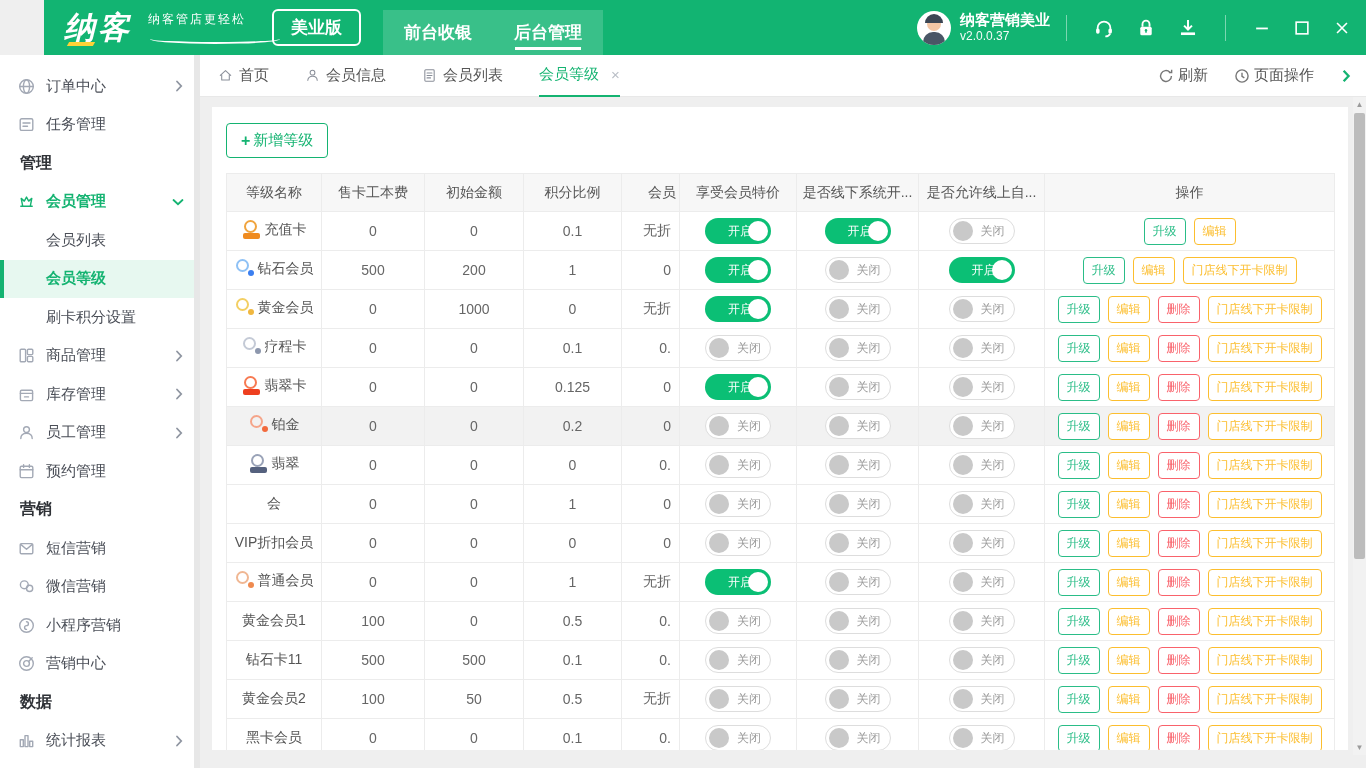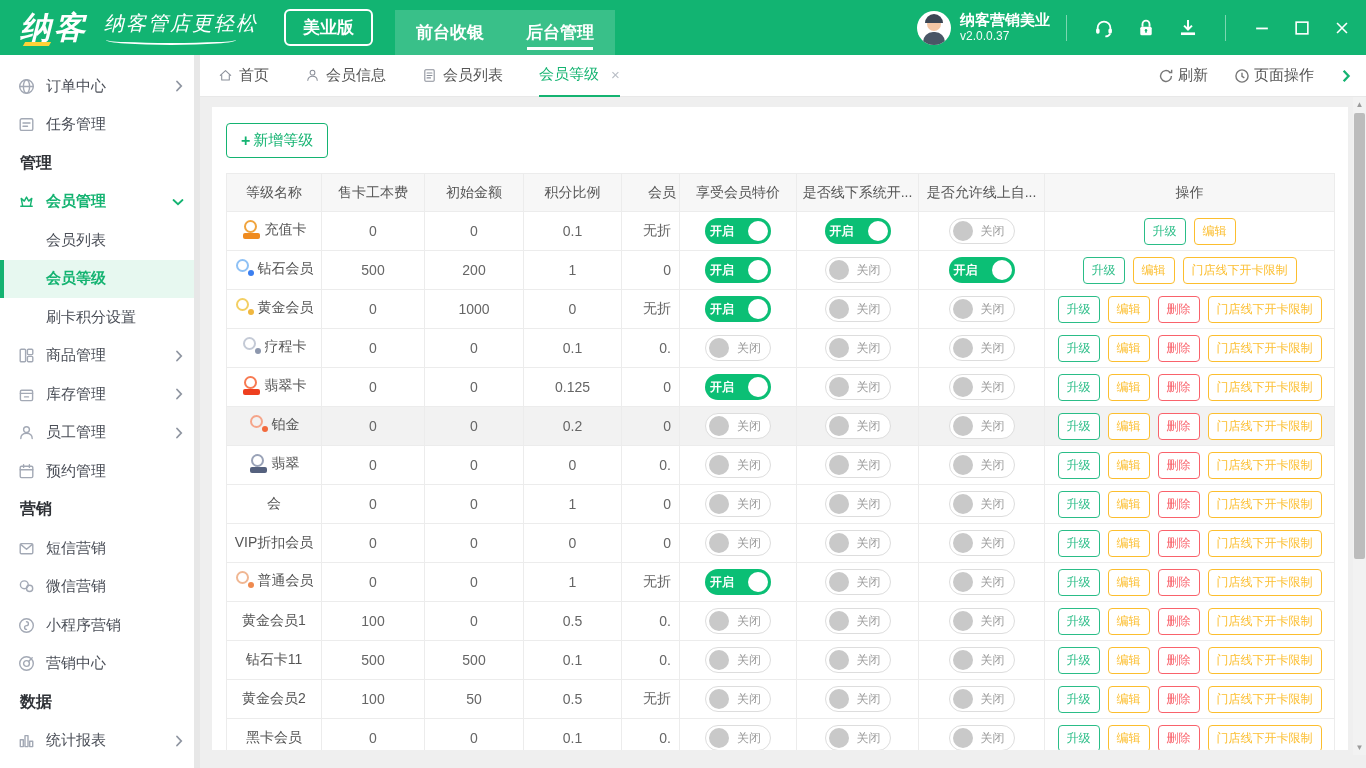--- a/index.html
+++ b/index.html
@@ -1,24 +1,24 @@
 <!DOCTYPE html>
 <html><head>
 <meta charset="utf-8">
 <style>
   * { margin:0; padding:0; box-sizing:border-box; }
   html,body { width:1366px; height:768px; overflow:hidden; }
   body { font-family:"Liberation Sans","DejaVu Sans",sans-serif; background:#efefef; color:#555; }
   .app { width:1366px; height:768px; display:flex; flex-direction:column; }
 
   
-  .tophdr { height:55px; background:#12b472; display:flex; align-items:center; flex-shrink:0; color:#fff; }
+  .tophdr { height:55px; background:#12b472; display:flex; align-items:center; flex-shrink:0; color:#fff;margin-left:44px; }
   .logo { font-size:31px; font-weight:900; letter-spacing:3px; padding-left:20px; position:relative; font-style:italic; }
   .logo::after { content:""; position:absolute; left:24px; bottom:3px; width:26px; height:4px; background:#ffd237; transform:skewX(-30deg); }
-  .slogan { margin-left:16px; font-size:20px; font-style:italic; position:relative; padding-bottom:8px; letter-spacing:2px; }
+  .slogan { margin-left:16px; font-size:12px; position:relative; padding-bottom:16px; letter-spacing:2px; }
   .slogan::after { content:""; position:absolute; left:2px; bottom:0; width:130px; height:8px; border-bottom:2px solid #fff; border-radius:50%; }
   .edition { margin-left:26px; border:2px solid #fff; border-radius:6px; padding:5px 17px; font-size:17px; font-weight:bold; cursor:pointer; }
   .toptabs { display:flex; margin-left:22px; align-self:flex-end; gap:0; }
   .toptab { height:45px; line-height:45px; padding:0 21px; background:rgba(255,255,255,.17); font-size:17px; font-weight:bold; position:relative; cursor:pointer; }
   .toptab.active::after { content:""; position:absolute; left:50%; transform:translateX(-50%); bottom:5px; width:66px; height:3px; background:#fff; }
   .hdr-right { margin-left:auto; display:flex; align-items:center; padding-right:4px; }
   .avatar { width:34px; height:34px; border-radius:50%; background:#fff; position:relative; overflow:hidden; flex-shrink:0; }
   .avatar .head { position:absolute; left:10px; top:6px; width:14px; height:14px; border-radius:50%; background:#f3c6a5; }
   .avatar .hair { position:absolute; left:8px; top:3px; width:18px; height:9px; border-radius:9px 9px 0 0; background:#3c4654; }
   .avatar .body { position:absolute; left:6px; top:21px; width:22px; height:14px; border-radius:10px 10px 0 0; background:#4a5666; }
@@ -71,21 +71,21 @@
 
   .lvname { display:inline-flex; align-items:center; color:#555; }
   .lvicon { width:19px; height:19px; position:relative; margin-right:4px; flex-shrink:0; }
   .lvicon .ring { position:absolute; left:1px; top:0; width:13px; height:13px; border:2px solid; border-radius:50%; }
   .lvicon .dot { position:absolute; right:0; bottom:2px; width:6px; height:6px; border-radius:50%; }
   .lvicon.crown .ring { left:2px; }
   .lvicon .ribbon { position:absolute; left:1px; bottom:0; width:17px; height:6px; border-radius:2px; }
 
   .tg { display:inline-flex; align-items:center; width:66px; height:26px; border-radius:13px; cursor:pointer; font-size:12px; position:relative; vertical-align:middle; }
   .tg.on { background:#0bbf75; color:#fff; justify-content:flex-start; }
-  .tg.on .tlab { margin-left:5px;font-weight:bold; }
+  .tg.on .tlab { margin-left:23px; }
   .tg.on .knob { position:absolute; right:3px; width:20px; height:20px; border-radius:50%; background:#fff; }
   .tg.off { background:#fff; border:1px solid #ddd; color:#9a9a9a; justify-content:flex-end; }
   .tg.off .tlab { margin-right:9px;font-family:Liberation Mono, monospace; }
   .tg.off .knob { position:absolute; left:3px; width:20px; height:20px; border-radius:50%; background:#c9c9c9; }
 
   .abtn { display:inline-block; border:1px solid; border-radius:4px; background:#fff; font-size:12px; padding:4px 8px; margin:0 4px; cursor:pointer; font-family:inherit; white-space:nowrap; }
   .abtn.upgrade { color:#2abd87; border-color:#2abd87; }
   .abtn.edit, .abtn.limit { color:#fcbe2e; border-color:#fcbe2e; }
   .abtn.delete { color:#f9626b; border-color:#f9626b; }
 

